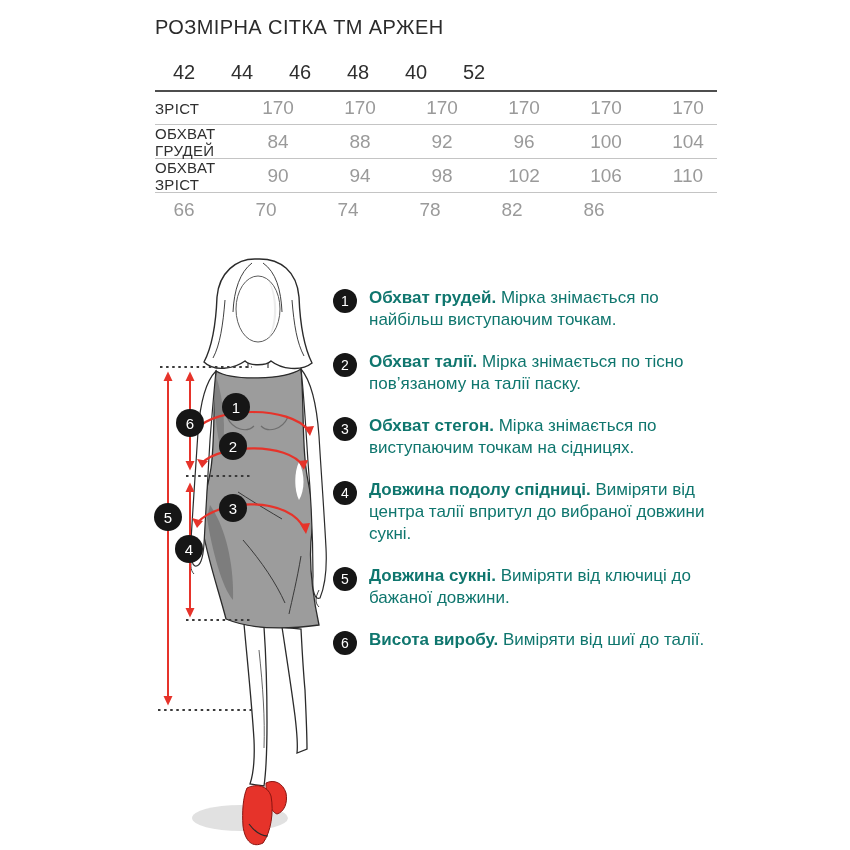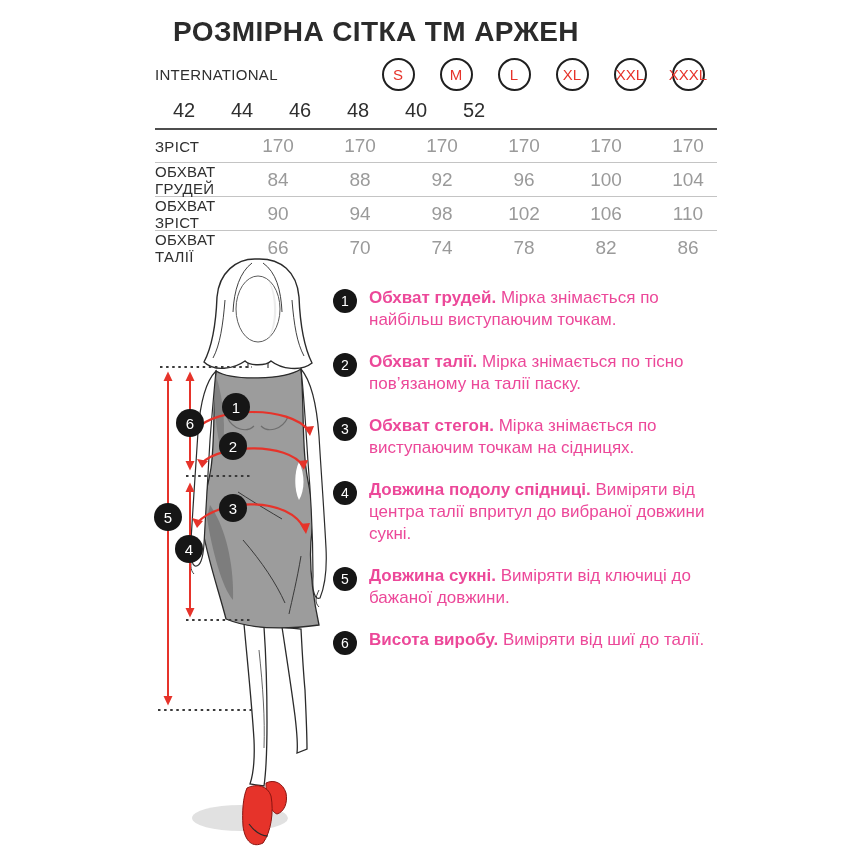--- a/index.html
+++ b/index.html
@@ -8,22 +8,22 @@
     --text-dark:#2b2b2b;
     --value-gray:#9a9a9a;
     --rule-dark:#4e4e4e;
     --rule-light:#c4c4c4;
   }
   *{margin:0;padding:0;box-sizing:border-box;}
   html,body{background:#fff;}
   body{font-family:"Liberation Sans","DejaVu Sans",sans-serif;color:var(--text-dark);}
   .canvas{position:relative;width:850px;height:850px;background:#fff;overflow:hidden;}
 
-  .page-title{position:absolute;left:155px;top:16px;font-size:28px;font-weight:700;
-    letter-spacing:.4px;color:var(--text-dark);margin-left:18px;}
+  .page-title{position:absolute;left:155px;top:16px;font-size:20px;font-weight:400;
+    letter-spacing:.4px;color:var(--text-dark);}
 
   
   .size-table{position:absolute;left:155px;top:55px;width:562px;}
   .trow{display:flex;align-items:center;}
   .rlabel{flex:1;font-size:15px;color:#2f2f2f;letter-spacing:.3px;}
   .cell{width:58px;flex:none;display:flex;align-items:center;justify-content:center;
     font-size:19px;color:var(--value-gray);}
   .r-int{height:38px;}
   .r-ua{height:35px;}
   .r-ua .cell{font-size:20px;color:#2f2f2f;}
@@ -33,21 +33,21 @@
   .badge{width:33px;height:33px;border:2px solid #1f1f1f;border-radius:50%;
     display:flex;align-items:center;justify-content:center;color:var(--accent-red);
     font-size:15px;white-space:nowrap;overflow:visible;}
 
   
   .mlist{position:absolute;left:333px;top:287px;width:386px;}
   .mitem{display:flex;gap:12px;margin-bottom:20px;}
   .mnum{width:24px;height:24px;flex:none;margin-top:2px;border-radius:50%;
     background:var(--circle-black);color:#fff;font-size:14px;
     display:flex;align-items:center;justify-content:center;}
-  .mtext{width:345px;font-size:17px;line-height:22px;color:#ec4899;}
+  .mtext{width:345px;font-size:17px;line-height:22px;color:#0f766e;}
   .term{font-weight:700;}
 
   
   .figure-svg{position:absolute;left:140px;top:253px;width:205px;height:600px;}
   .marker{position:absolute;width:28px;height:28px;border-radius:50%;
     background:var(--circle-black);color:#fff;font-size:15px;
     display:flex;align-items:center;justify-content:center;}
   .m1{left:222px;top:393px;}
   .m2{left:219px;top:432px;}
   .m3{left:219px;top:494px;}
@@ -57,41 +57,20 @@
 </style>
 </head>
 <body>
 
 <div class="canvas">
 
   <div class="page-title">РОЗМІРНА СІТКА ТМ АРЖЕН</div>
 
   <div class="size-table">
 
-    <div class="trow r-int">
-      <div class="rlabel">INTERNATIONAL</div>
-      <div class="cell">
-          <span class="badge">S</span>
-        </div>
-      <div class="cell">
-          <span class="badge">M</span>
-        </div>
-      <div class="cell">
-          <span class="badge">L</span>
-        </div>
-      <div class="cell">
-          <span class="badge">XL</span>
-        </div>
-      <div class="cell">
-          <span class="badge">XXL</span>
-        </div>
-      <div class="cell">
-          <span class="badge">XXXL</span>
-        </div>
-    </div>
 
     <div class="trow r-ua">
       <div class="cell">42</div>
       <div class="cell">44</div>
       <div class="cell">46</div>
       <div class="cell">48</div>
       <div class="cell">40</div>
       <div class="cell">52</div>
     </div>
 
@@ -119,21 +98,20 @@
       <div class="rlabel">ОБХВАТ ЗРІСТ</div>
       <div class="cell">90</div>
       <div class="cell">94</div>
       <div class="cell">98</div>
       <div class="cell">102</div>
       <div class="cell">106</div>
       <div class="cell">110</div>
     </div>
 
     <div class="trow r-data">
-      <div class="rlabel">ОБХВАТ ТАЛІЇ</div>
       <div class="cell">66</div>
       <div class="cell">70</div>
       <div class="cell">74</div>
       <div class="cell">78</div>
       <div class="cell">82</div>
       <div class="cell">86</div>
     </div>
   </div>
 
   <svg class="figure-svg" viewBox="140 253 205 600" xmlns="http://www.w3.org/2000/svg">

